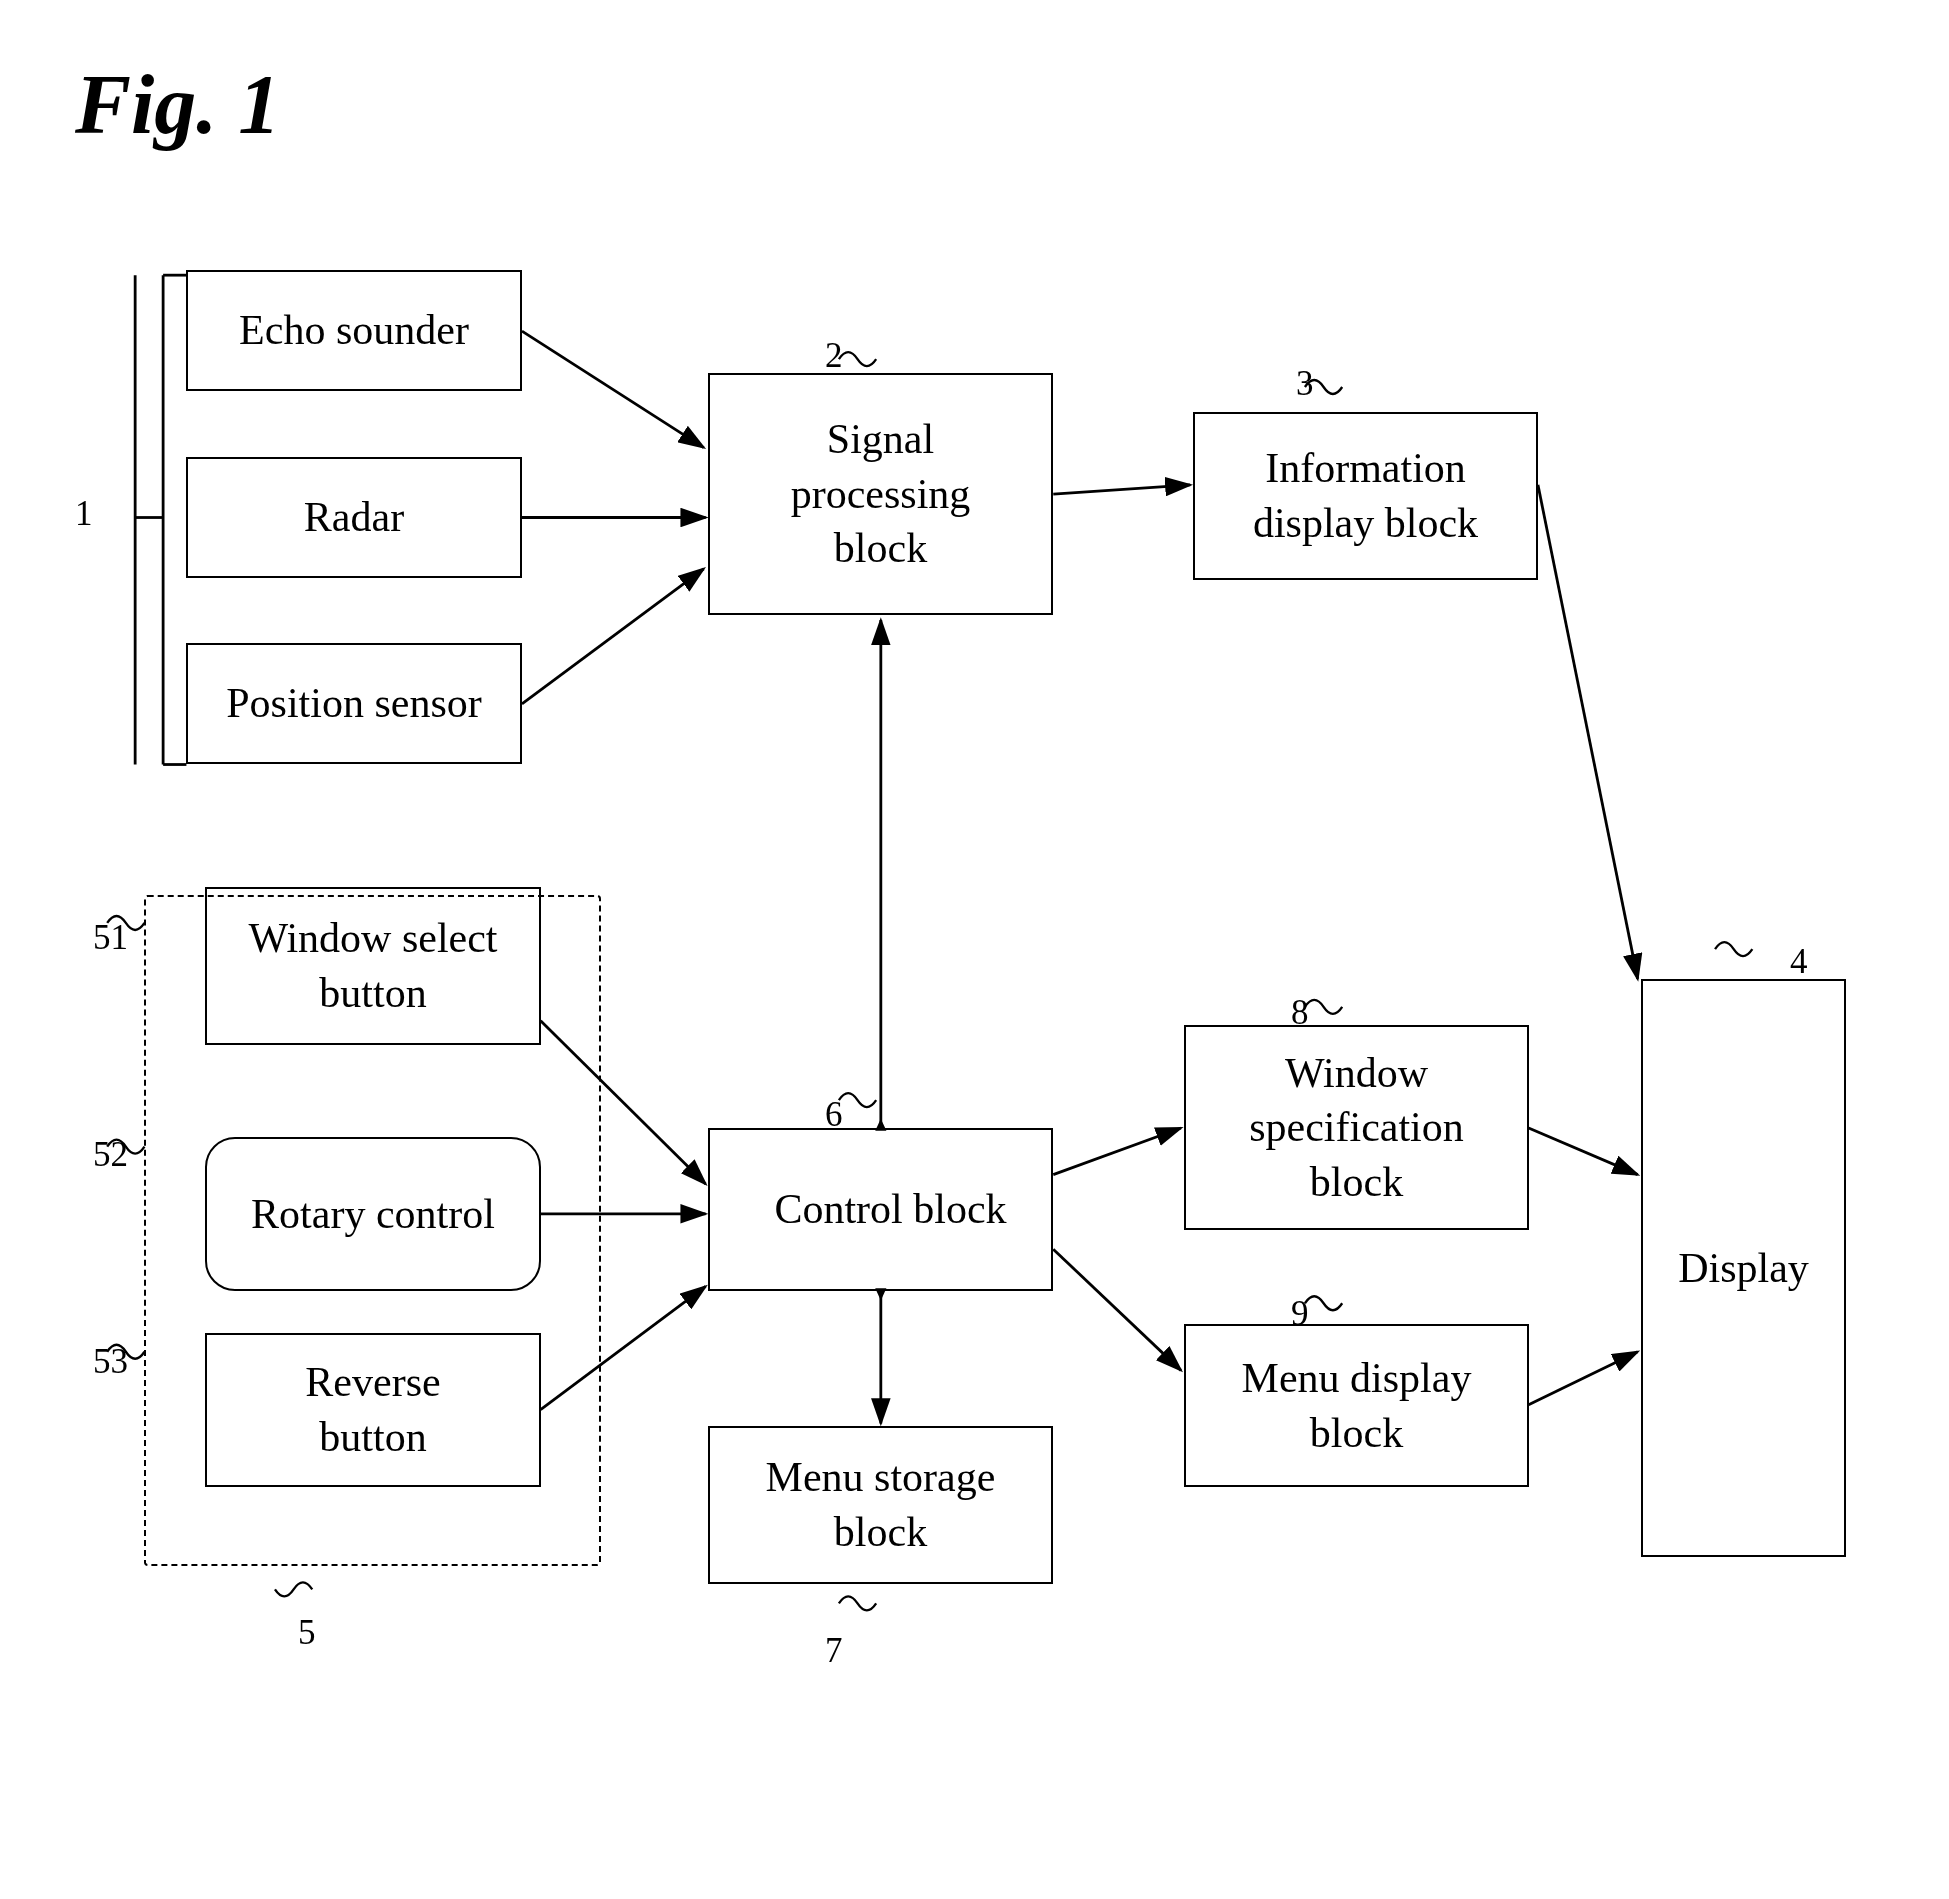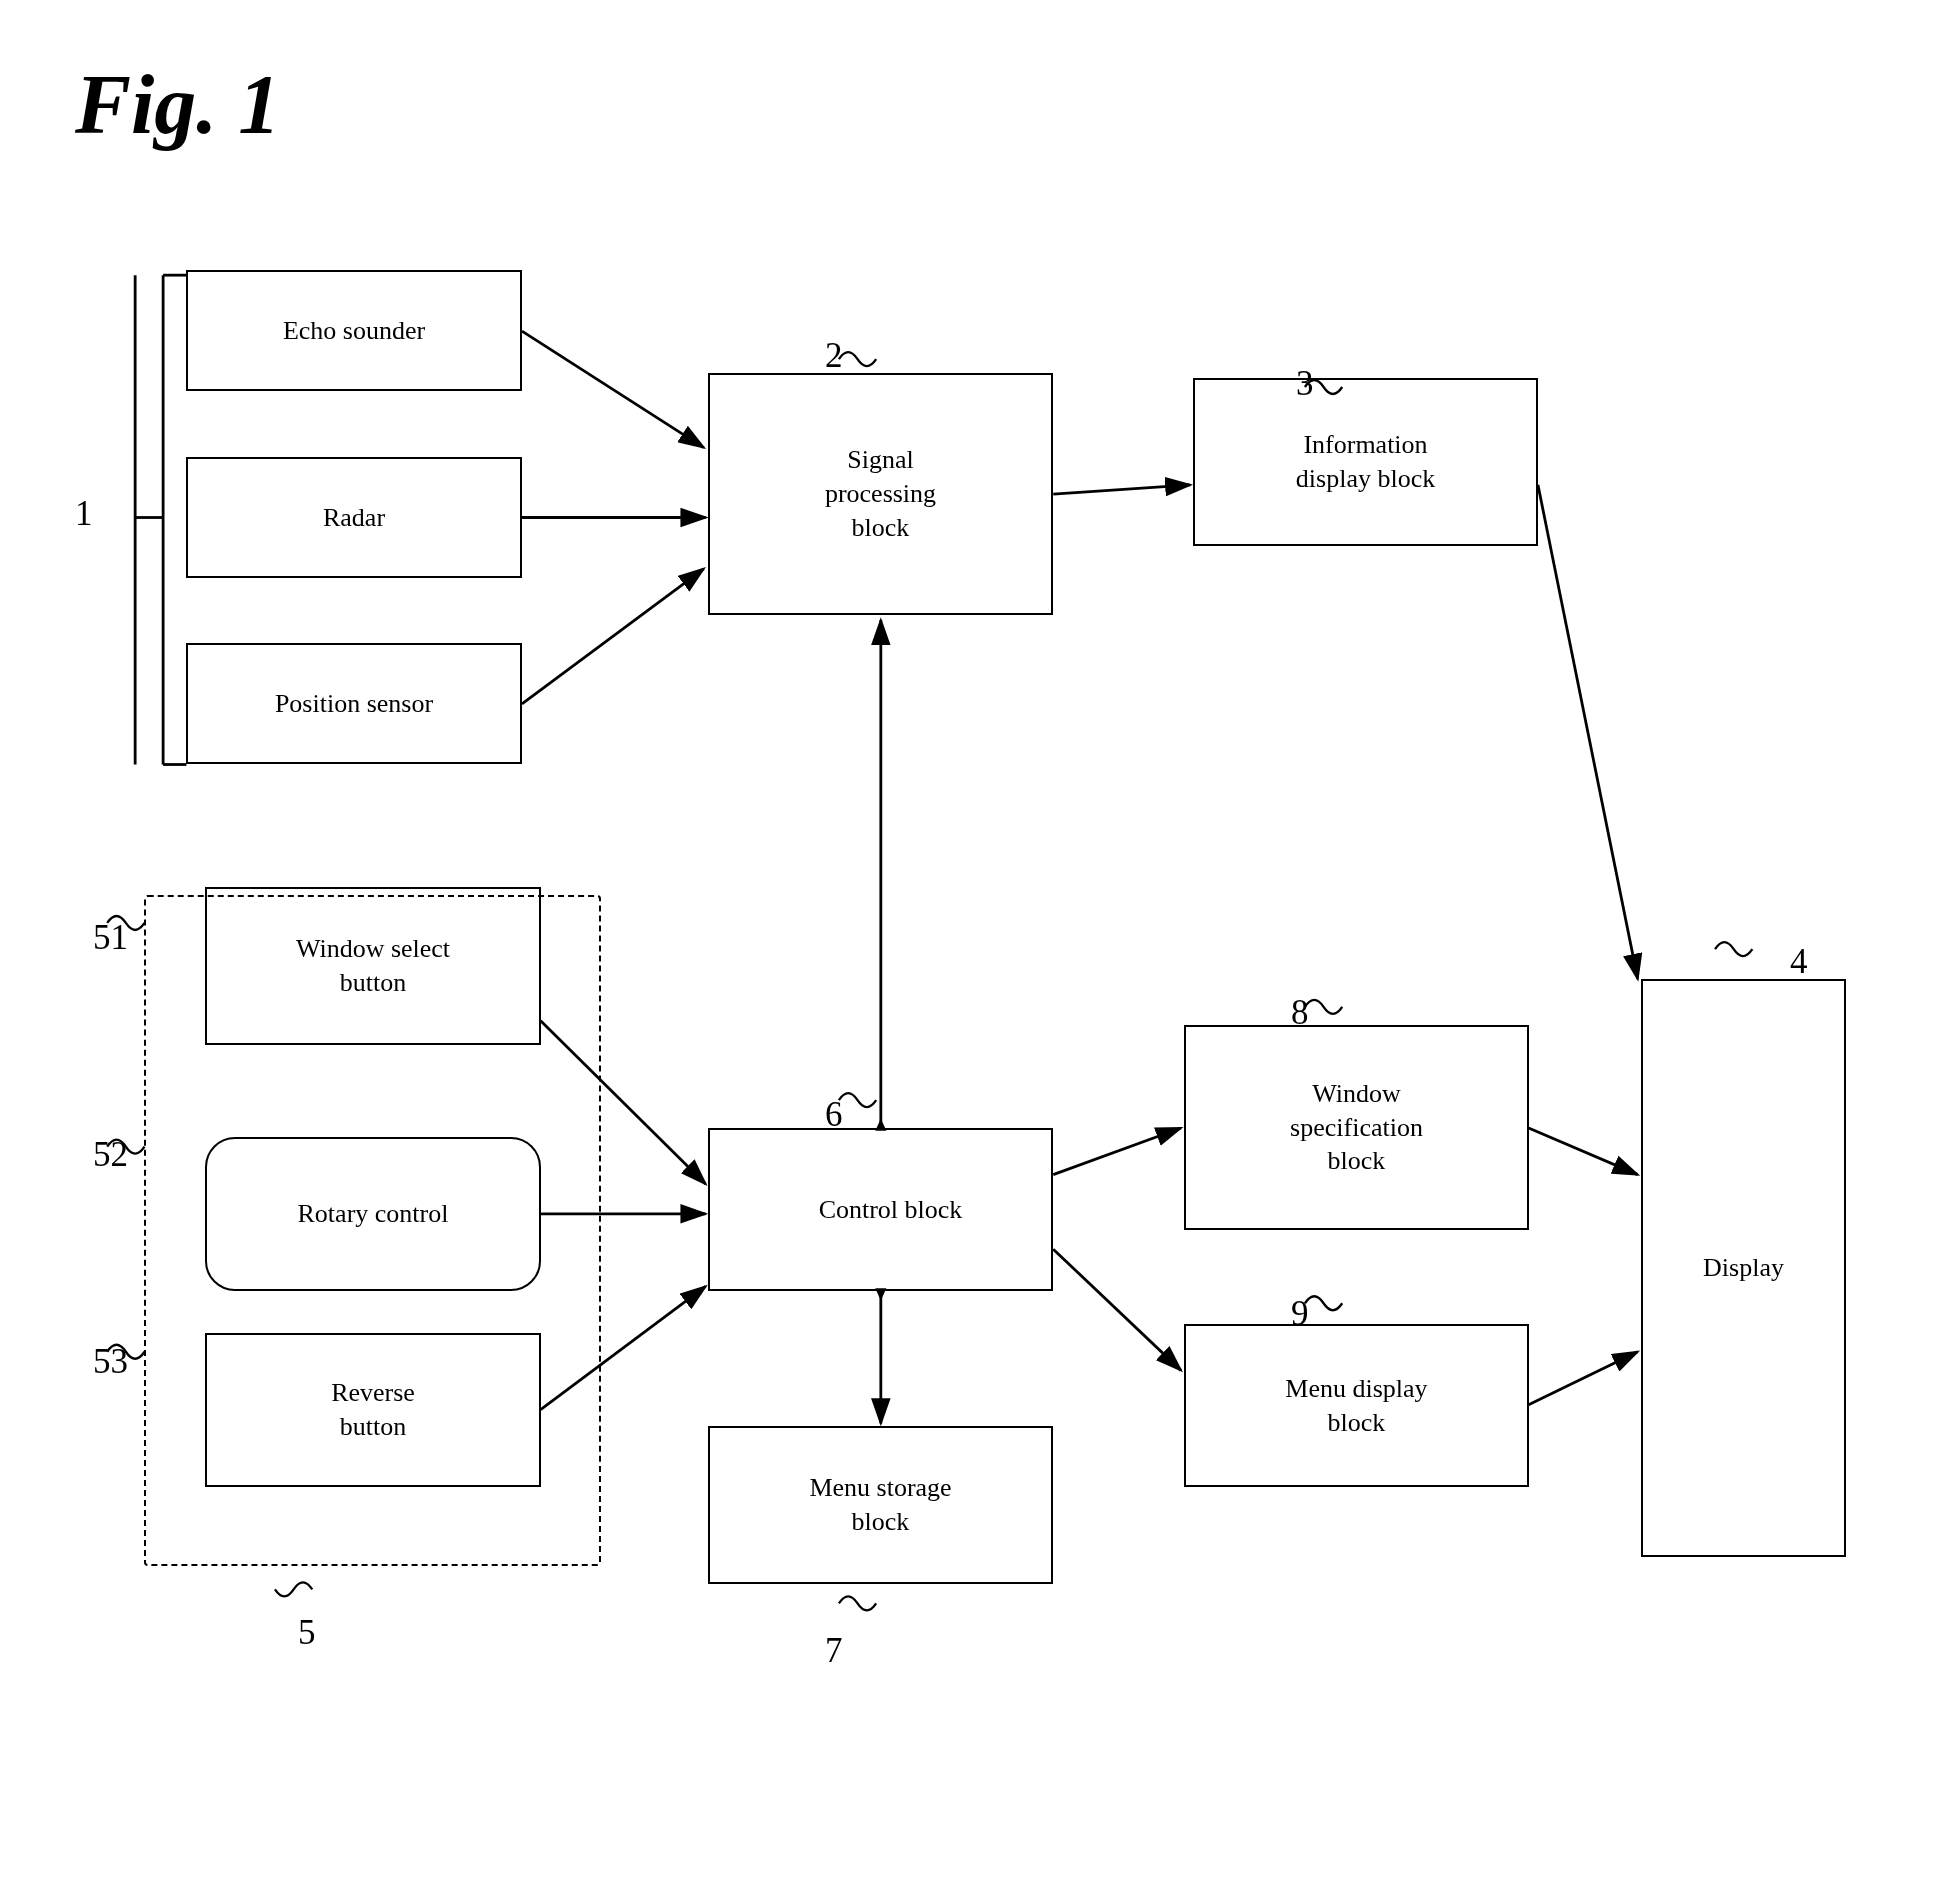--- a/index.html
+++ b/index.html
@@ -23,21 +23,21 @@
 
     
     .block-box {
       position: absolute;
       border: 2.8px solid #000;
       background: #fff;
       display: flex;
       align-items: center;
       justify-content: center;
       text-align: center;
-      font-size: 26px;
+      font-size: 42px;
       line-height: 1.3;
     }
 
     
     .dashed-box {
       position: absolute;
       border: 2.8px dashed #000;
       background: transparent;
     }
 
@@ -74,21 +74,21 @@
 <div class="block-box" style="left:186px; top:643px; width:336px; height:121px;">
   <span>Position sensor</span>
 </div>
 
 <div class="block-box" style="left:708px; top:373px; width:345px; height:242px;">
   <span style="white-space:pre-line;">Signal
 processing
 block</span>
 </div>
 
-<div class="block-box" style="left:1193px; top:378px; width:345px; height:168px;">
+<div class="block-box" style="left:1193px; top:412px; width:345px; height:168px;">
   <span style="white-space:pre-line;">Information
 display block</span>
 </div>
 
 <div class="block-box" style="left:205px; top:887px; width:336px; height:158px;">
   <span style="white-space:pre-line;">Window select
 button</span>
 </div>
 
 <div class="block-box" style="left:205px; top:1137px; width:336px; height:154px;border-radius:30px;">

